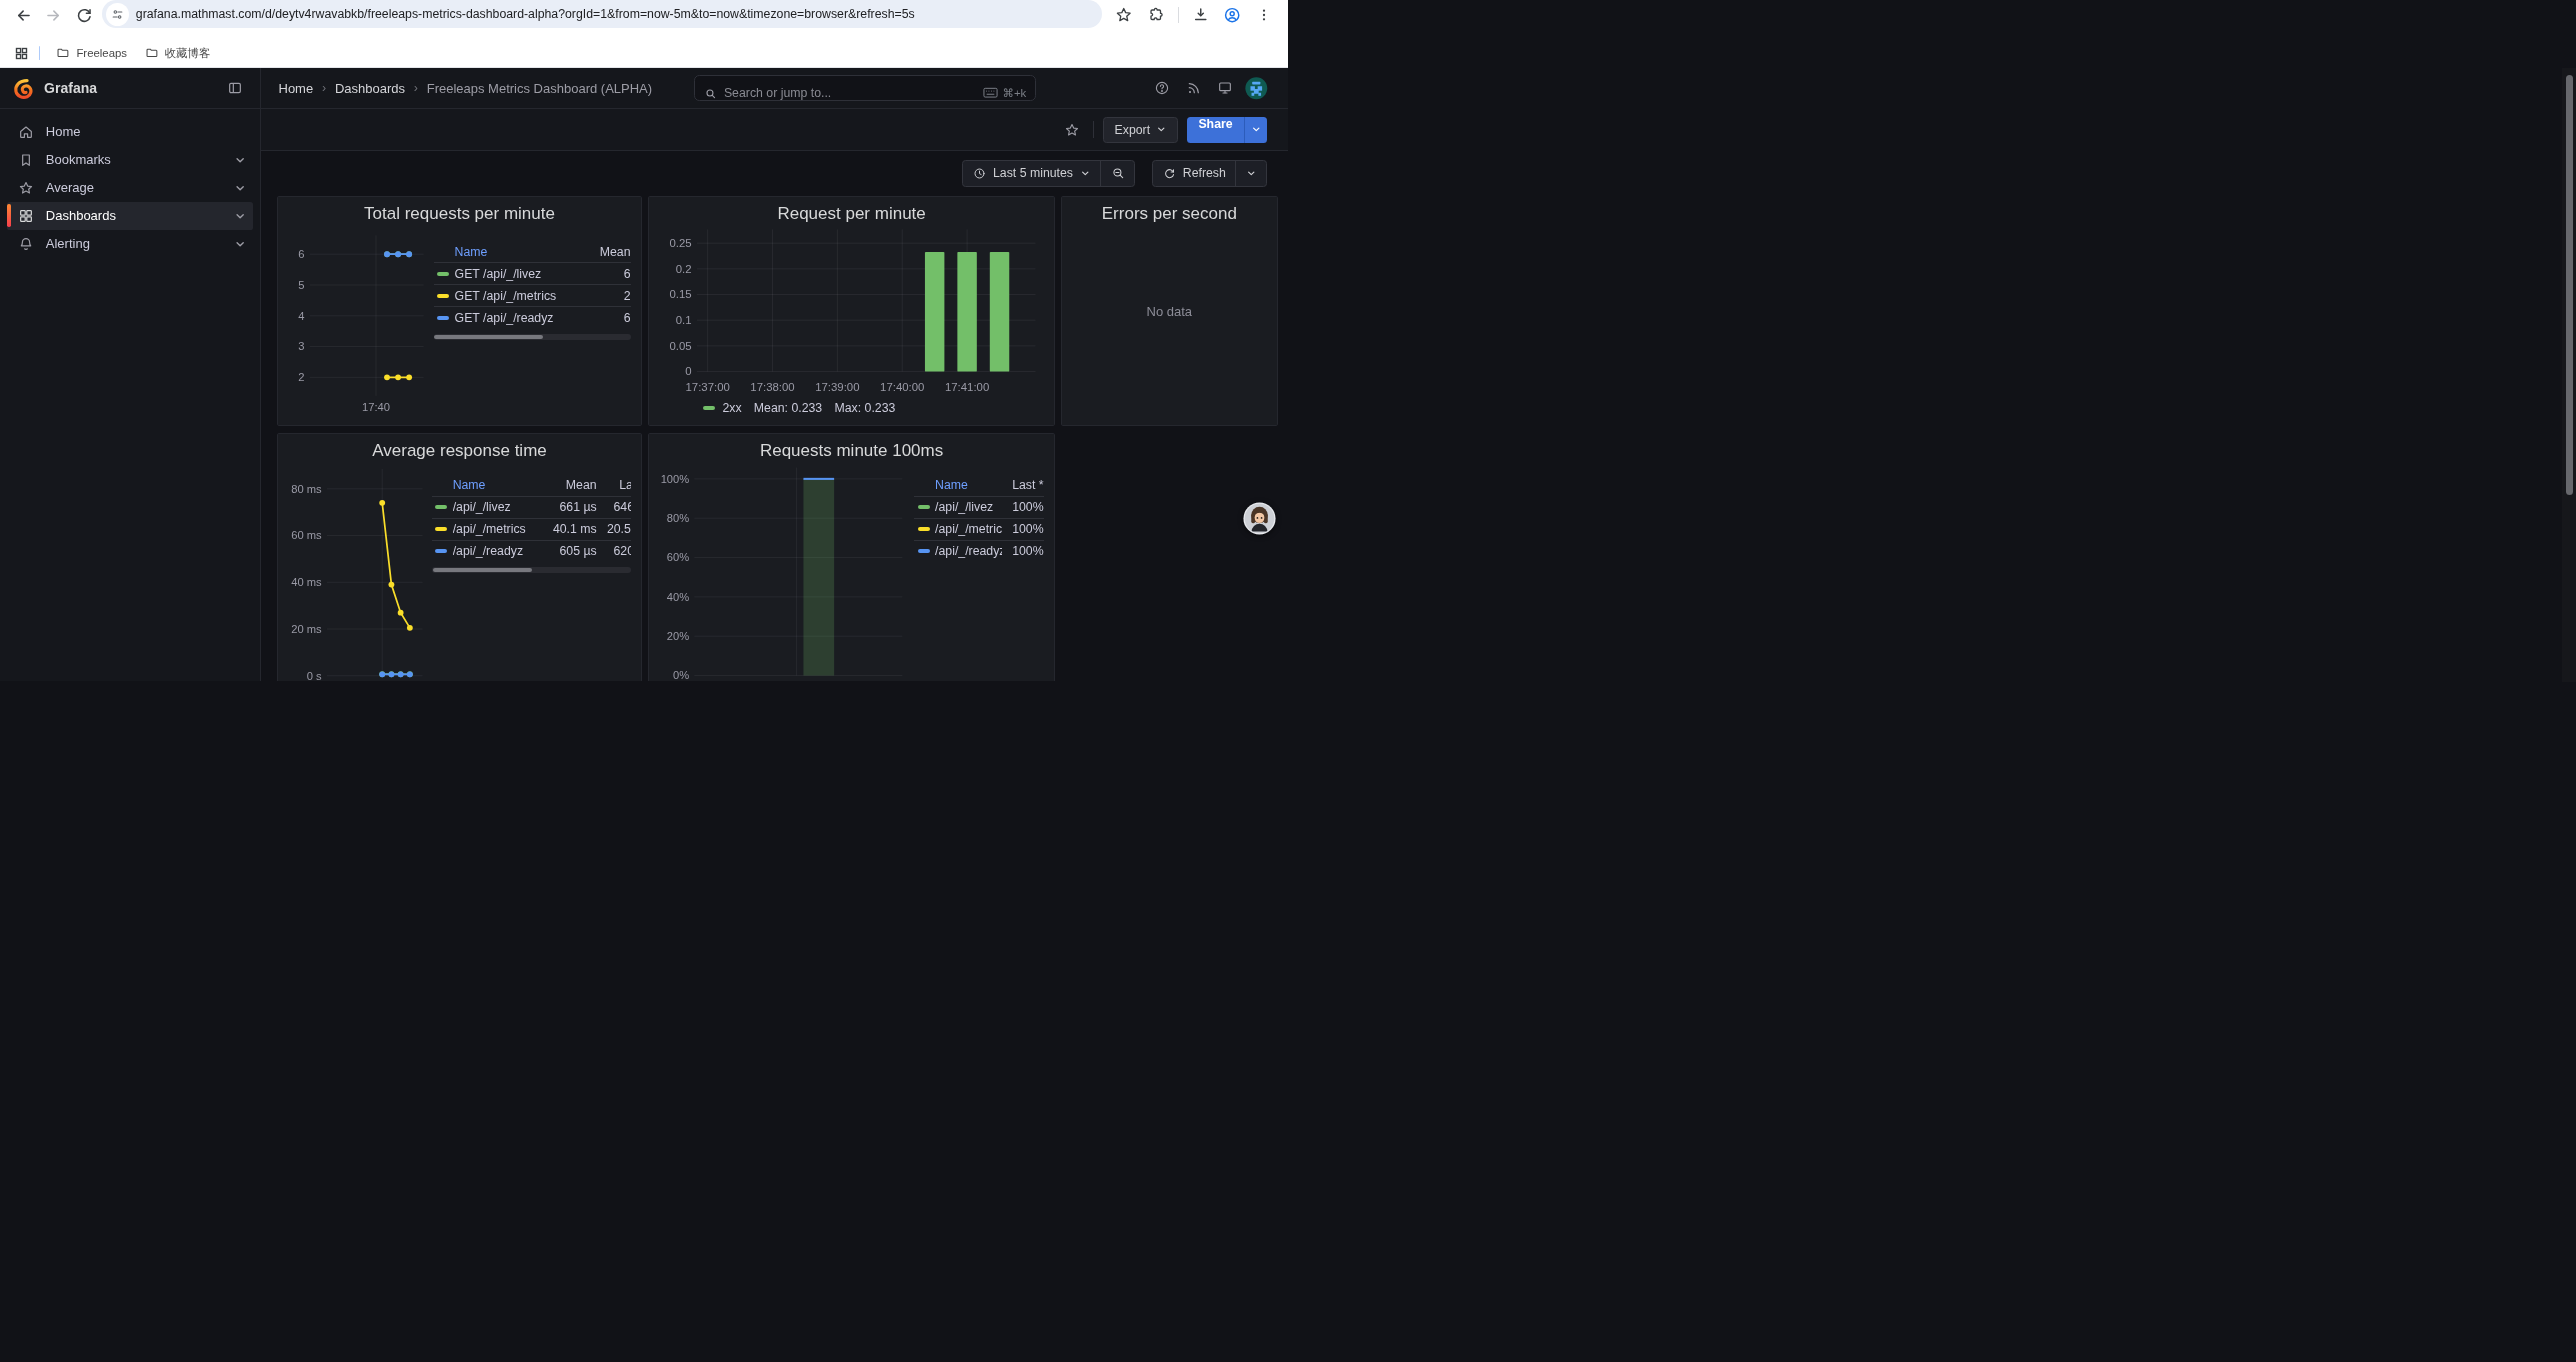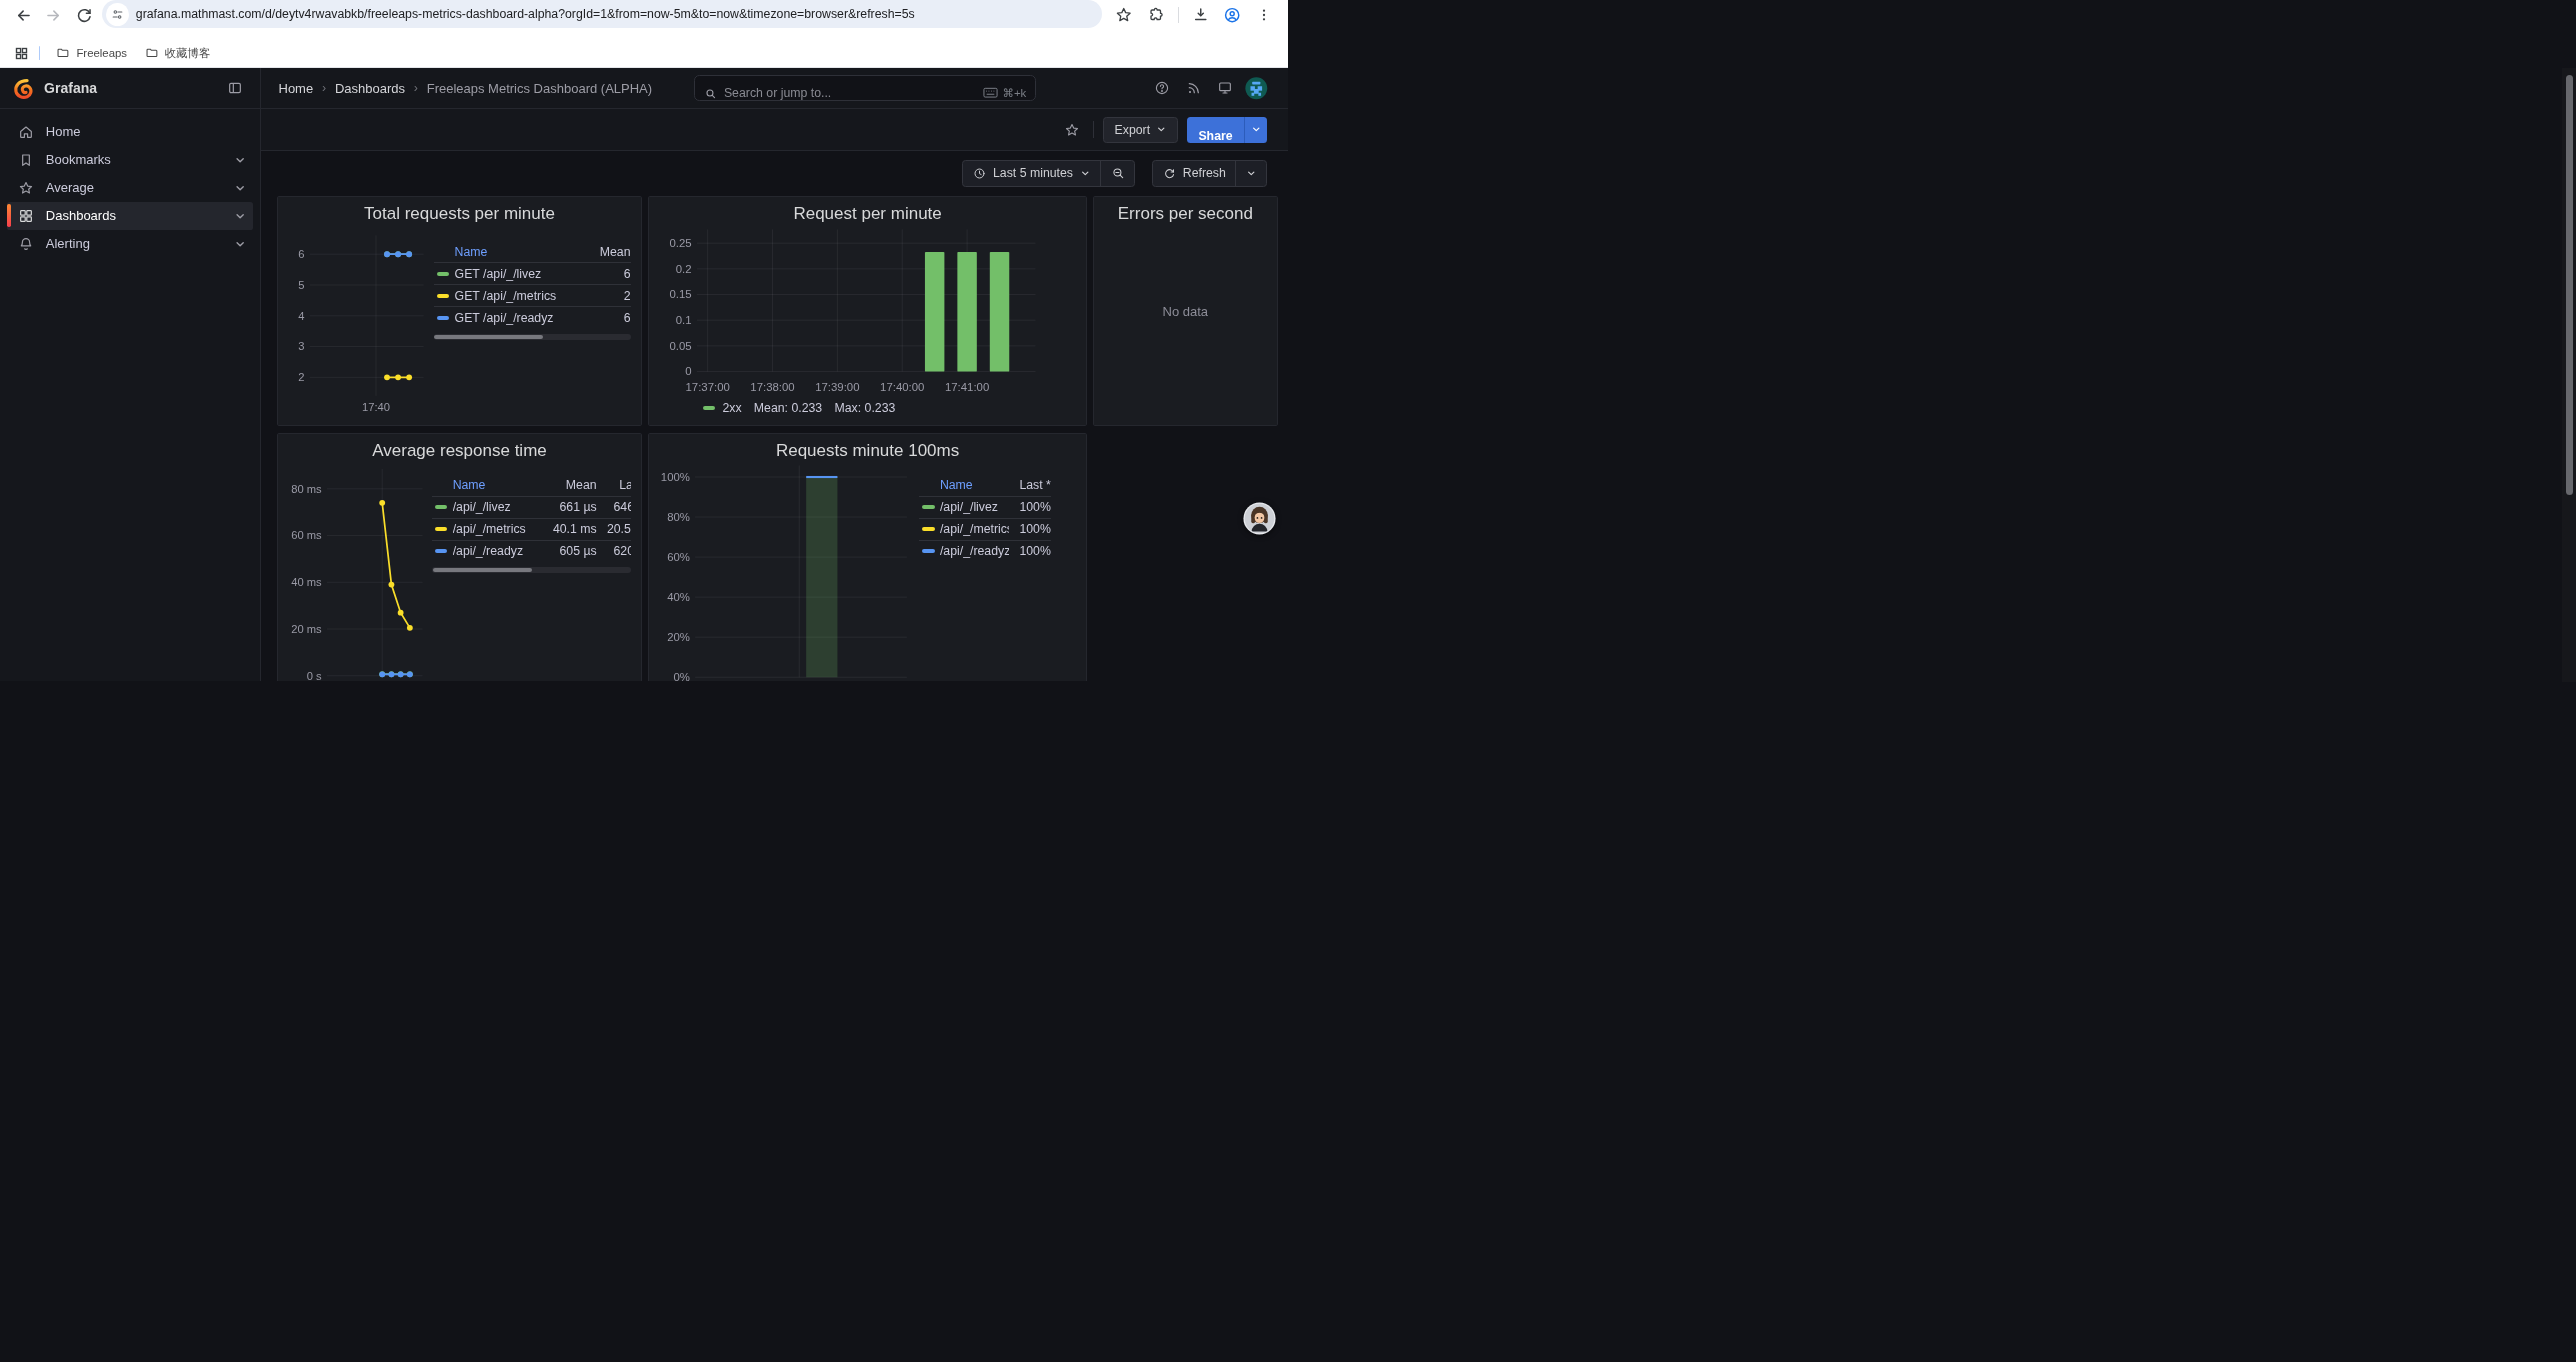--- a/index.html
+++ b/index.html
@@ -64,40 +64,40 @@
   .nav-row2 { height:42px; display:flex; align-items:center; justify-content:flex-end;
     gap:8.8px; padding:0 21px; border-bottom:0.9px solid #25272e; background:#15171c; }
   .icon-btn32 { width:26px; height:26px; display:flex; align-items:center; justify-content:center;
     border-radius:3.5px; cursor:pointer; }
   .vdiv { width:0.9px; height:17.5px; background:#2e3038; }
   .btn-dark { height:26px; display:flex; align-items:center; gap:6.1px; padding:0 10.5px;
     background:#22242b; border:0.9px solid #33353d; border-radius:3.5px; color:#d0d1d5;
     font-size:12.3px; cursor:pointer; }
   .share-split { display:flex; height:26px; border-radius:3.5px; overflow:hidden; }
   .share-main { background:#3d71d9; color:#ffffff; font-size:12.3px; font-weight:600;
-    display:flex; align-items:flex-end; padding:0 11.4px; cursor:pointer; }
+    display:flex; align-items:flex-start; padding:0 11.4px; cursor:pointer; }
   .share-caret { background:#3d71d9; border-left:0.9px solid #2c5cbb; display:flex;
     align-items:center; justify-content:center; width:23px; cursor:pointer; }
 
   .content { flex:1; padding:7px 10.5px 0 16px; overflow:hidden; }
   .timebar { display:flex; justify-content:flex-end; gap:17px; margin:1.8px 10.5px 8.8px 0; }
   .tp-group { display:flex; height:27px; border:0.9px solid #33353d; border-radius:3.5px;
     background:#1d1f26; overflow:hidden; }
   .tp-sec { display:flex; align-items:center; gap:7px; padding:0 9.6px; cursor:pointer;
     font-size:12.3px; color:#d0d1d5; }
   .tp-divider { width:0.9px; background:#33353d; }
 
   .rows { display:flex; flex-direction:column; gap:7px; }
   .prow { display:flex; gap:6.1px; }
   .panel { background:#1a1c21; border:0.9px solid #25272e; border-radius:1.8px; padding:7px 10.5px;
     position:relative; }
   .panel-title { font-size:17px; font-weight:500; color:#d8d9da; cursor:pointer;
     white-space:nowrap; overflow:hidden;text-align:center; }
   .panel-body { display:flex; margin-top:1.8px; }
-  .p-w1 { width:365px; } .p-w2 { width:439px; } .p-flex { flex:1; }
+  .p-w1 { width:365px; } .p-w2 { width:407px; } .p-flex { flex:1; }
   .p-h1 { height:230px; } .p-h2 { height:263px; }
 
   .no-data { position:absolute; top:50%; left:50%; transform:translate(-50%,-50%);
     color:#8d8d98; font-size:13px; }
 
   .legend { margin-left:5.3px; margin-top:16px; overflow:hidden; font-size:12.3px; }
   .lg-row { display:grid; align-items:center; height:22px;
     border-top:0.9px solid rgba(204,204,220,0.12); }
   .lg-row.head { border-top:none; height:21px; }
   .lg-head-cell { color:#6e9fff; font-weight:500; cursor:pointer; }

